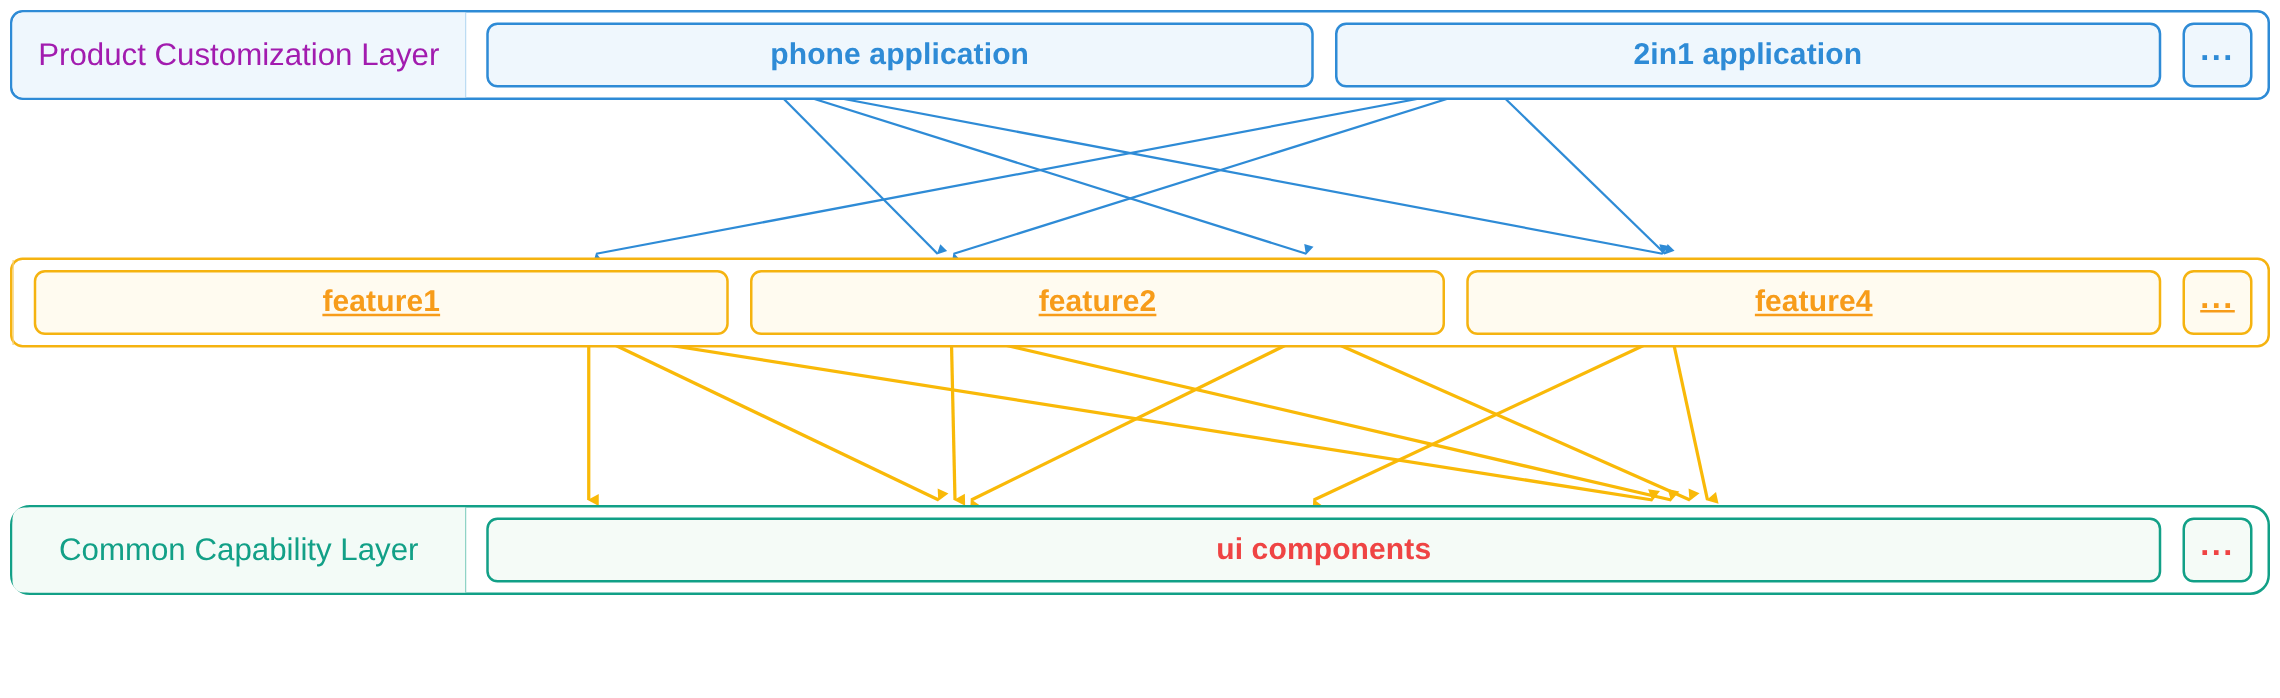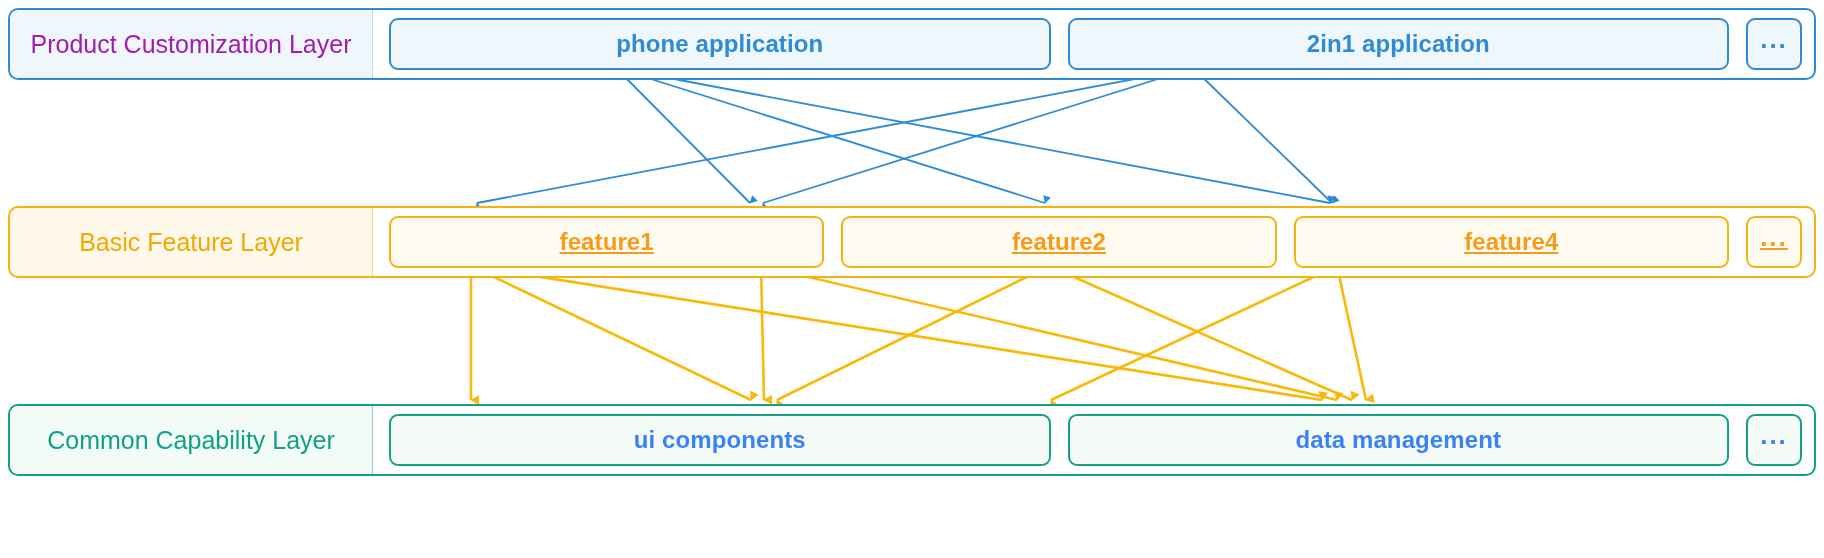--- a/index.html
+++ b/index.html
@@ -77,21 +77,21 @@
   .blue .node{ border-color:#2e8bd6; background:#eff7fd; color:#2e8bd6; }
 
   .amber{ border:2px solid #f5b310; background:#ffffff; }
   .amber .layer-label{ background:#fff9eb; color:#f5a700; }
   .amber .layer-divider{ background:#f7d37a; }
   .amber .node{ border-color:#f5b310; background:#fffbf0; color:#f79c1a;text-decoration:underline; }
 
   .green{ border:2px solid #12a087; background:#ffffff; }
   .green .layer-label{ background:#f3fbf7; color:#12a087; }
   .green .layer-divider{ background:#8fd3c6; }
-  .green .node{ border-color:#12a087; background:#f5fbf7; color:#3b82f6; }
+  .green .node{ border-color:#12a087; background:#f5fbf7; color:#ef4444; }
 
   
   #edges{
     position:absolute;
     left:0;top:0;
     width:1824px;height:558px;
     z-index:1;
     pointer-events:none;
   }
 </style>
@@ -142,33 +142,31 @@
     <div class="layer-label">Product Customization Layer</div>
     <div class="layer-divider"></div>
     <div class="nodes">
       <div class="node">phone application</div>
       <div class="node">2in1 application</div>
       <div class="node more">...</div>
     </div>
   </div>
 
   <div class="layer amber" style="top:206px;">
-    <div class="layer-label">Basic Feature Layer</div>
     <div class="layer-divider"></div>
     <div class="nodes">
       <div class="node">feature1</div>
       <div class="node">feature2</div>
       <div class="node">feature4</div>
       <div class="node more">...</div>
     </div>
   </div>
 
-  <div class="layer green" style="top:404px;">
+  <div class="layer green" style="top:404px;border-radius:16px;">
     <div class="layer-label">Common Capability Layer</div>
     <div class="layer-divider"></div>
     <div class="nodes">
       <div class="node">ui components</div>
-      <div class="node">data management</div>
       <div class="node more">...</div>
     </div>
   </div>
 
 </div>
 
 </body></html>

